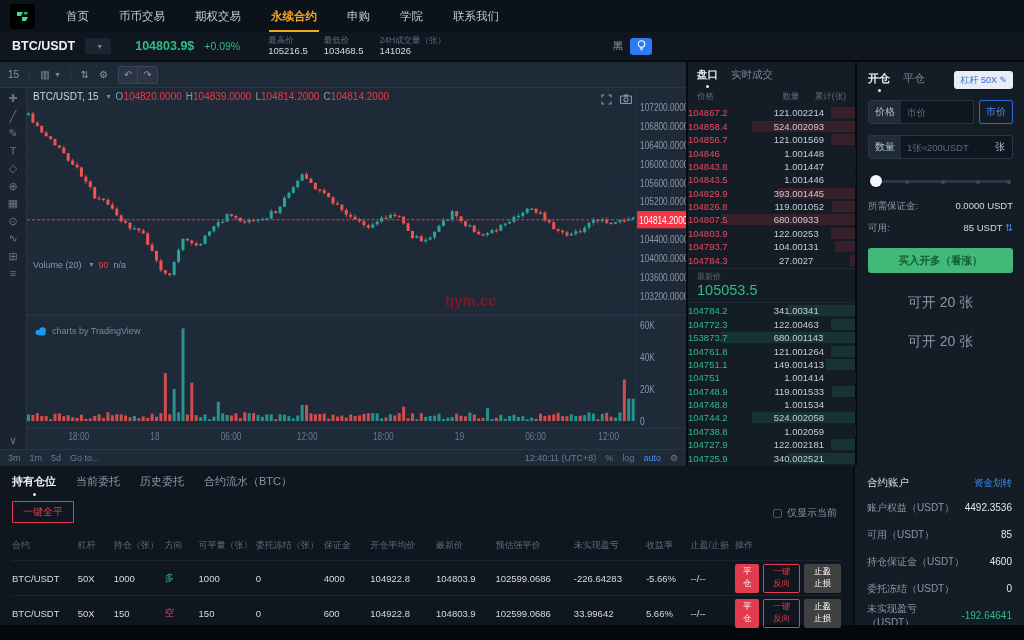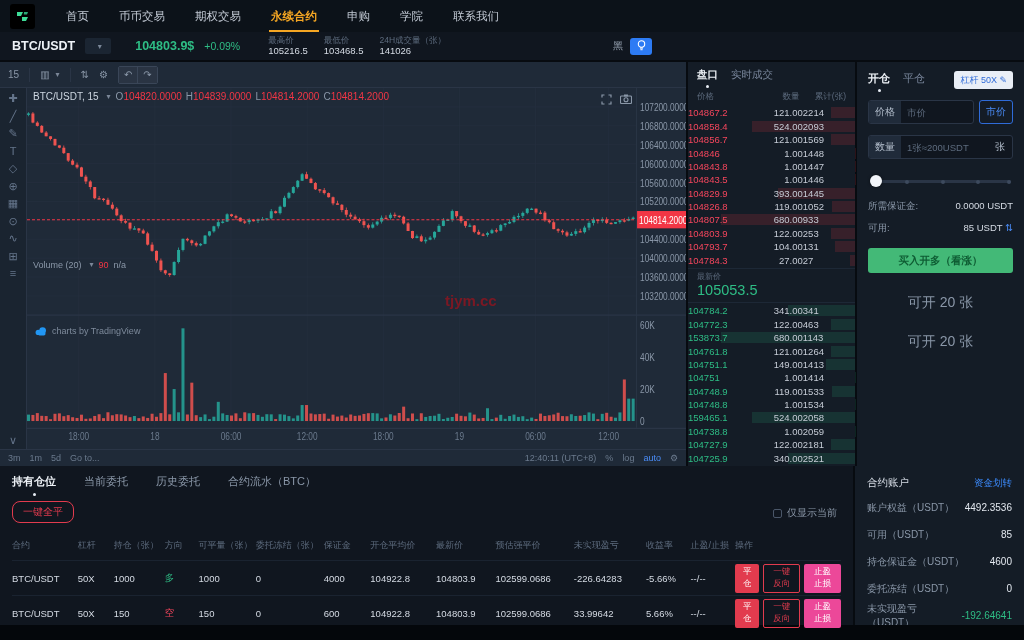--- a/index.html
+++ b/index.html
@@ -99,36 +99,36 @@
   .slider .thumb{position:absolute;top:0;left:0;width:12px;height:12px;border-radius:50%;background:#f2f5f9;box-shadow:0 0 3px rgba(0,0,0,.6);cursor:pointer}
   .info-row{display:flex;justify-content:space-between;margin-top:9px;font-size:9.5px}
   .info-row .lab{color:#8a97a8}.info-row .val{color:#d5dbe4}
   .buy-btn{margin-top:13px;height:25px;border:none;border-radius:3px;background:#43b977;color:#0e5c33;font-weight:bold;font-size:10.5px;cursor:pointer;font-family:inherit}
   .sell-btn{margin-top:13px;height:25px;border:none;border-radius:3px;background:#e23b4e;color:#66101d;font-weight:bold;font-size:10.5px;cursor:pointer;font-family:inherit}
   .can-open{text-align:center;color:#8a97a8;font-size:14px;margin-top:21px}
 
   
   .bottom-row{display:flex;gap:2px;flex:1;min-height:0}
   .pos-panel{flex:1;background:#10161f;padding:8px 12px;position:relative;min-width:0}
-  .pos-tabs{display:flex;gap:28px;align-items:center}
+  .pos-tabs{display:flex;gap:20px;align-items:center}
   .pos-tab{color:#8a97a8;cursor:pointer;position:relative;font-size:11px;white-space:nowrap}
   .pos-tab.active{color:#eef2f7;font-weight:bold}
   .pos-tab.active::after{content:"";position:absolute;left:50%;margin-left:-1.5px;bottom:-7px;width:3px;height:3px;border-radius:50%;background:#e8edf5}
-  .close-all{margin-top:12px;display:inline-block;border:1px solid #e23b4e;color:#e23b4e;background:transparent;border-radius:8px;padding:3px 10px;font-size:10px;cursor:pointer;font-family:Liberation Mono, monospace}
+  .close-all{margin-top:12px;display:inline-block;border:1px solid #e23b4e;color:#e23b4e;background:transparent;border-radius:1px;padding:3px 10px;font-size:10px;cursor:pointer;font-family:Liberation Mono, monospace}
   .only-cur{position:absolute;right:16px;top:40px;display:flex;align-items:center;gap:5px;color:#8a97a8;font-size:10px;cursor:pointer}
   .only-cur .cb{width:9px;height:9px;border:1px solid #4a5668;border-radius:2px}
   .pos-table{margin-top:16px;width:100%}
   .pt-row{display:grid;grid-template-columns:1.55fr .85fr 1.2fr .8fr 1.35fr 1.6fr 1.1fr 1.55fr 1.4fr 1.85fr 1.7fr 1.05fr 1.05fr 2.5fr;align-items:center}
   .pt-head{color:#5d6b7e;font-size:9px;padding-bottom:8px}
   .pt-data{border-top:1px solid #1a2330;height:35px;font-size:9.5px;color:#d5dbe4}
   .dir-long{color:#2ebd85}.dir-short{color:#f6465d}
   .pt-actions{display:flex;gap:4px}
   .pt-actions .b1{background:#e23b4e;color:#fff;border:none;border-radius:2px;padding:2.5px 6px;font-size:8.5px;cursor:pointer;font-family:inherit}
   .pt-actions .b2{background:transparent;color:#e23b4e;border:1px solid #e23b4e;border-radius:2px;padding:1.5px 5px;font-size:8.5px;cursor:pointer;font-family:inherit}
-  .pt-actions .b3{background:#ec4899;color:#fff;border:none;border-radius:2px;padding:2.5px 6px;font-size:8.5px;cursor:pointer;font-family:inherit}
+  .pt-actions .b3{background:#404040;color:#fff;border:none;border-radius:2px;padding:2.5px 6px;font-size:8.5px;cursor:pointer;font-family:inherit}
 
   .acct-panel{width:169px;background:#141c26;padding:10px 12px;flex:none;align-self:flex-start;height:207px}
   .acct-head{display:flex;justify-content:space-between;align-items:center;margin-bottom:4px}
   .acct-title{color:#d5dbe4;font-size:10.5px}
   .acct-link{color:#3c8cff;font-size:9.5px;cursor:pointer}
   .acct-row{display:flex;justify-content:space-between;align-items:center;height:27px;font-size:10px}
   .acct-row .lab{color:#8a97a8}.acct-row .val{color:#e2e7ee}
   .val.green{color:#2ebd85}.val.red{color:#e04a4a}
 
   .footer{height:15px;background:#04070b;flex:none;margin-top:auto}
@@ -876,21 +876,21 @@
             <span>1533</span>
           </div>
           <div class="ob-row bid">
             <span class="depth" style="width: 0.117647%;"></span>
             <span class="price">104748.8</span>
             <span>1.00</span>
             <span>1534</span>
           </div>
           <div class="ob-row bid">
             <span class="depth" style="width: 61.6471%;"></span>
-            <span class="price">159465.1</span>
+            <span class="price">104744.2</span>
             <span>524.00</span>
             <span>2058</span>
           </div>
           <div class="ob-row bid">
             <span class="depth" style="width: 0.117647%;"></span>
             <span class="price">104738.8</span>
             <span>1.00</span>
             <span>2059</span>
           </div>
           <div class="ob-row bid">

